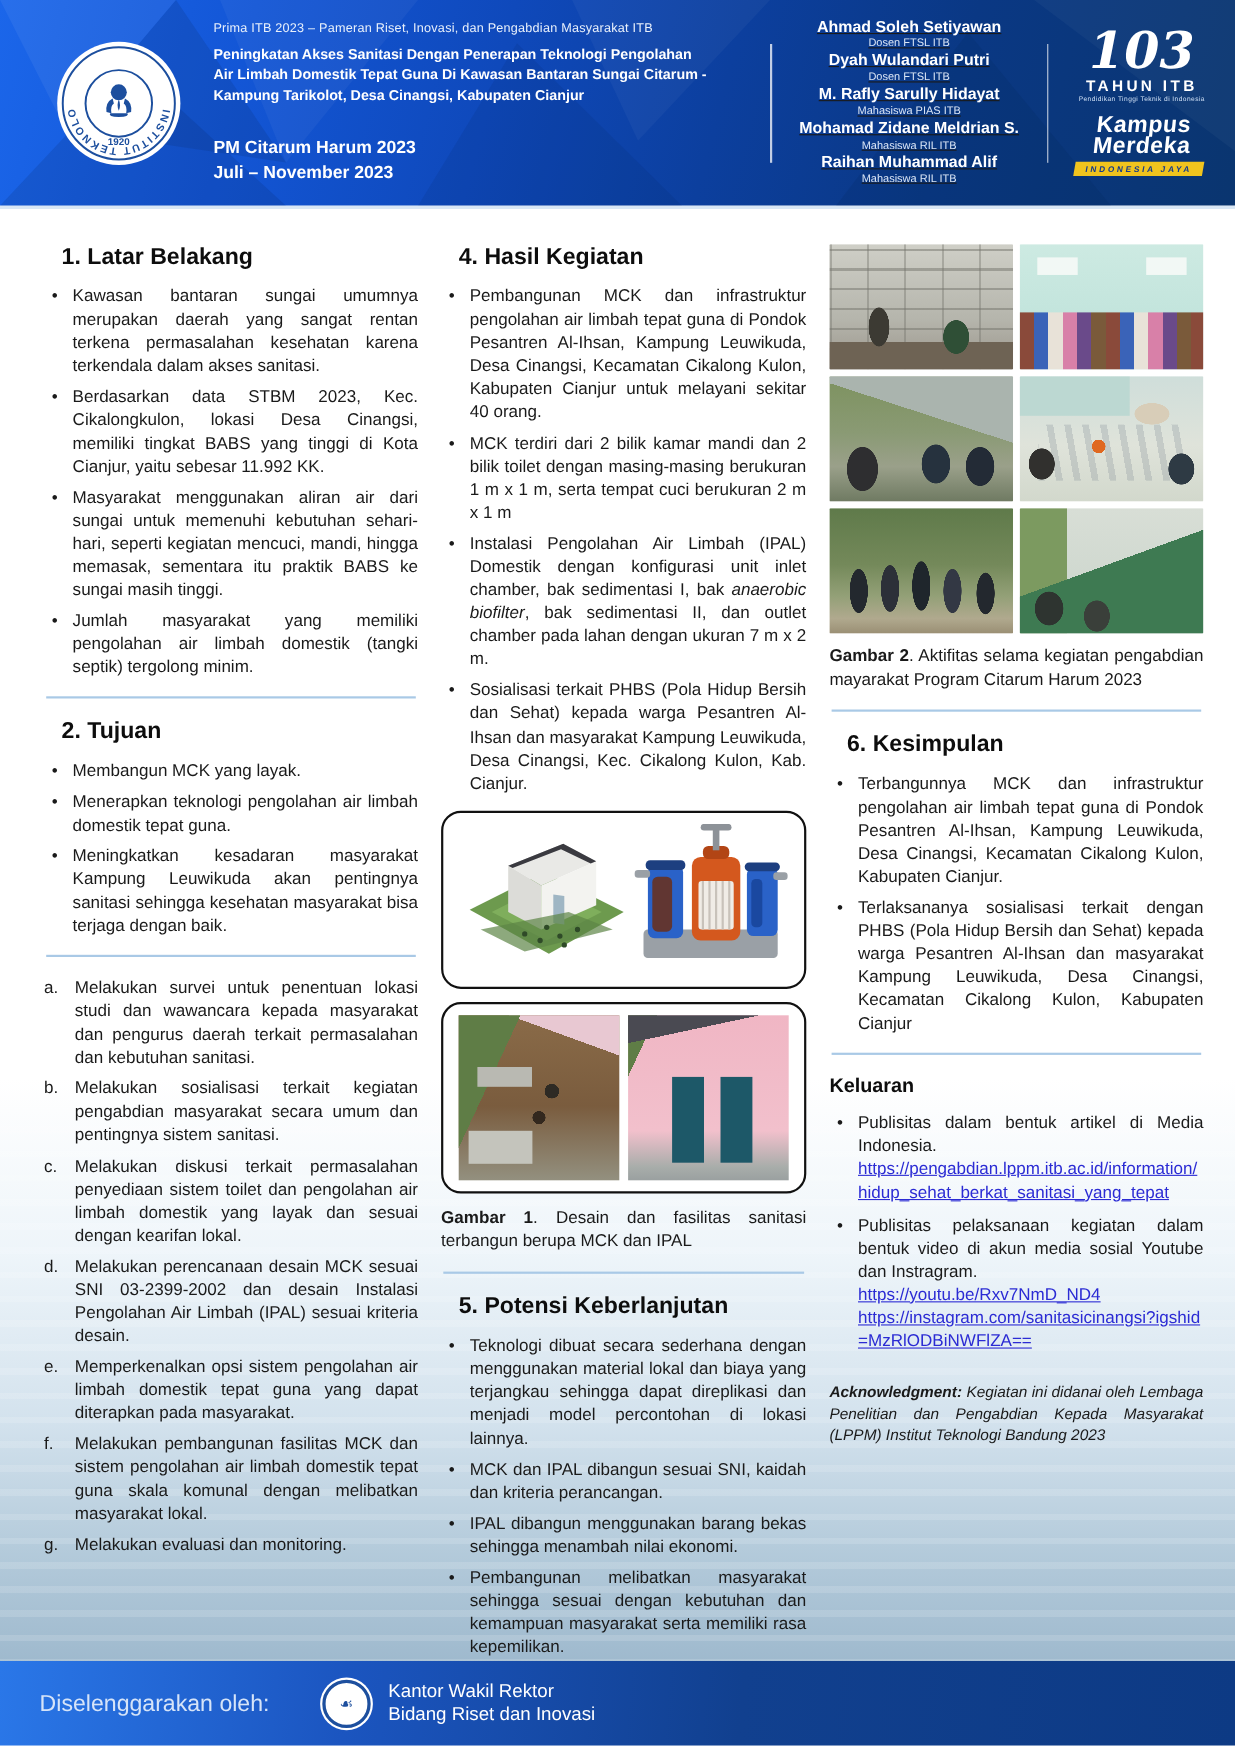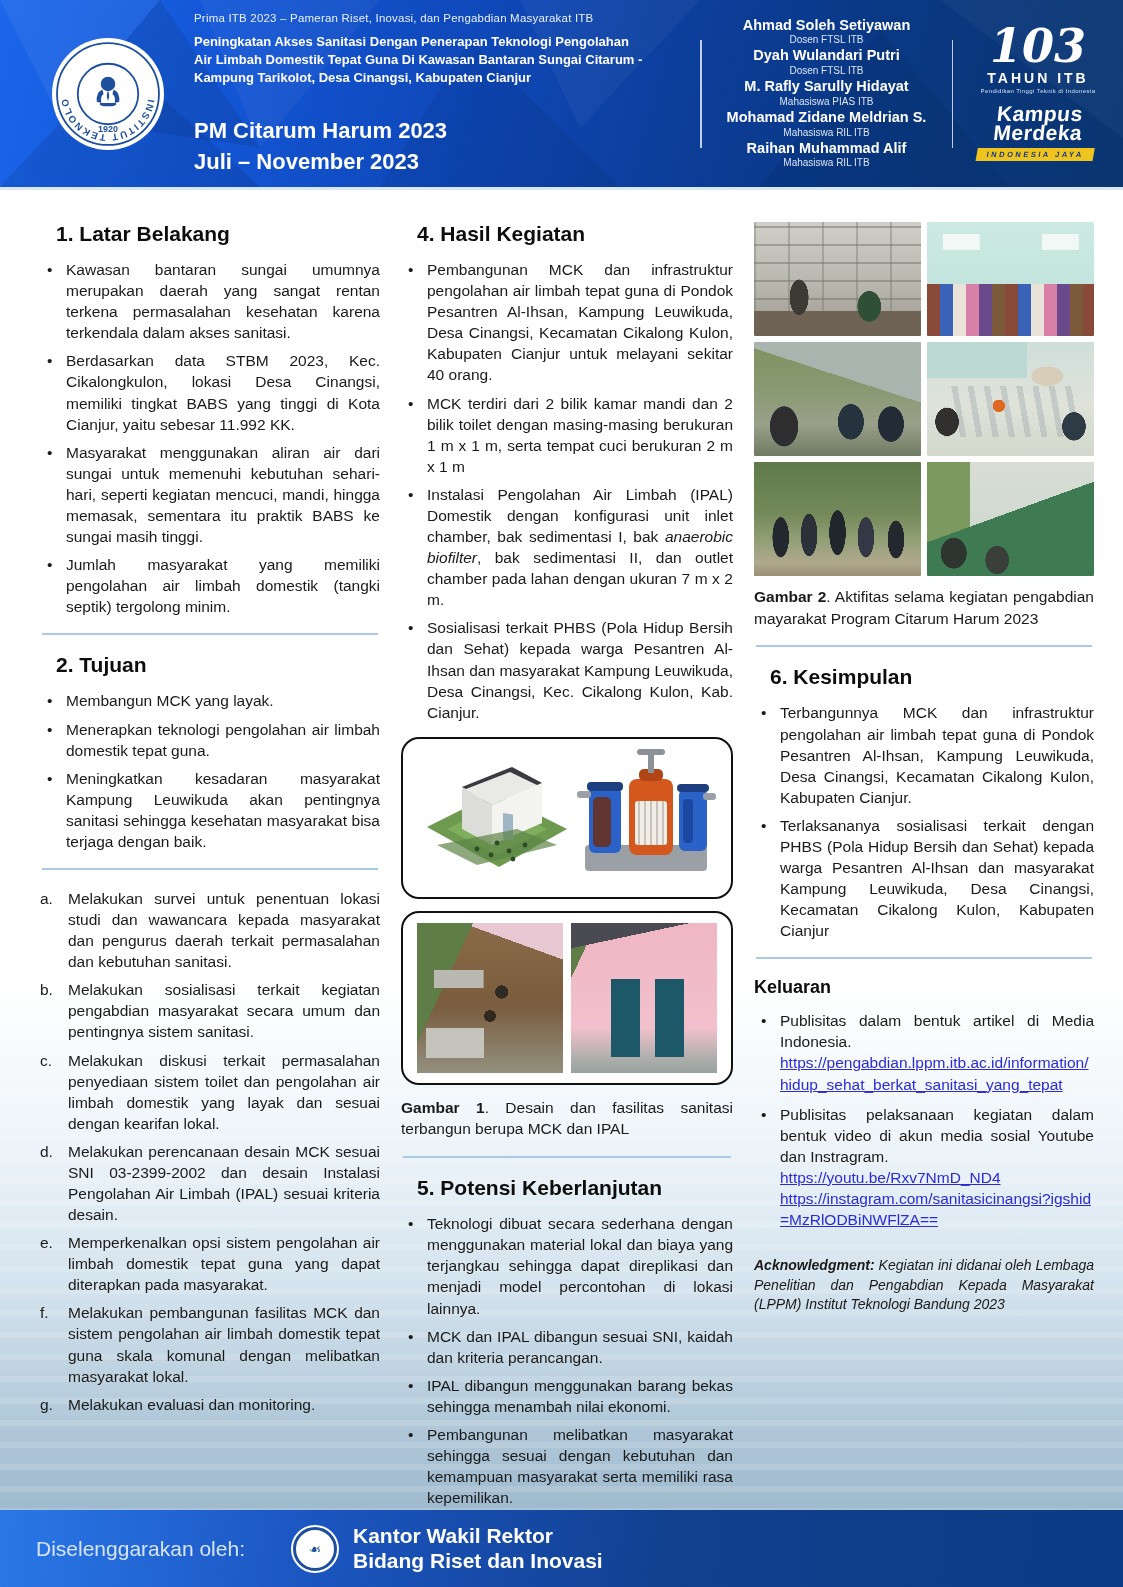--- a/index.html
+++ b/index.html
@@ -19,23 +19,23 @@
   }
   .facets{position:absolute;inset:0;width:100%;height:100%;}
   .seal{
     width:112px;height:112px;border-radius:50%;background:#ffffff;
     margin-left:52px;flex:0 0 auto;position:relative;z-index:2;
   }
   .seal svg{width:112px;height:112px;display:block;}
   .head-text{flex:1 1 auto;margin-left:30px;z-index:2;padding-top:2px;max-width:520px;}
   .eyebrow{color:#e8f0fb;font-size:11.5px;letter-spacing:.2px;margin-bottom:9px;}
   .h-title{color:#ffffff;font-size:13px;font-weight:700;line-height:1.42;}
-  .h-prog{color:#ffffff;font-size:22px;font-weight:600;margin-top:28px;line-height:1.4;}
+  .h-prog{color:#ffffff;font-size:16px;font-weight:600;margin-top:28px;line-height:1.4;}
   .vsep{width:1.5px;height:108px;background:rgba(255,255,255,.75);z-index:2;flex:0 0 auto;}
-  .authors{width:226px;z-index:2;text-align:center;padding:0 12px;flex:0 0 auto;}
+  .authors{width:226px;z-index:2;text-align:center;padding:0 12px;flex:0 0 auto;text-decoration:underline;}
   .auth-name{color:#ffffff;font-size:14.5px;font-weight:600;line-height:1.15;}
   .auth-role{color:#dbe6f6;font-size:10px;line-height:1.3;margin-bottom:1px;}
   .logos{width:170px;z-index:2;text-align:center;flex:0 0 auto;color:#fff;}
   .l103{font-family:"DejaVu Serif",serif;font-style:italic;font-weight:700;font-size:46px;line-height:.9;}
   .ltahun{font-size:14px;font-weight:700;letter-spacing:3px;margin-top:2px;}
   .ltag{font-size:6px;color:#cfe0f5;letter-spacing:.4px;margin-top:2px;}
   .km{margin-top:10px;transform:skewX(-6deg);}
   .km-line{font-size:21px;font-weight:700;line-height:.92;letter-spacing:.5px;}
   .km-banner{display:inline-block;background:#f0c41e;color:#143a8c;font-size:7.5px;font-weight:700;
     letter-spacing:2.5px;padding:2px 10px;margin-top:4px;transform:skewX(-4deg);}
@@ -123,21 +123,21 @@
   .footer{
     position:absolute;left:0;bottom:0;width:1123px;height:77px;
     background:linear-gradient(95deg,#2a77e8 0%,#1b55c0 28%,#11408f 60%,#0d3a84 100%);
     display:flex;align-items:center;z-index:3;
   }
   .f-label{color:#d6e4f8;font-size:21px;margin-left:36px;}
   .f-seal{width:48px;height:48px;border-radius:50%;background:#fff;margin-left:46px;
     display:flex;align-items:center;justify-content:center;flex:0 0 auto;}
   .f-seal .ring{width:38px;height:38px;border:3px solid #1d4f9e;border-radius:50%;
     display:flex;align-items:center;justify-content:center;color:#1d4f9e;font-size:14px;}
-  .f-org{color:#fff;margin-left:14px;font-size:21px;font-weight:700;line-height:1.18;}
+  .f-org{color:#fff;margin-left:14px;font-size:17px;font-weight:400;line-height:1.18;}
 </style>
 </head>
 <body>
 
 <div class="header">
   <svg class="facets" viewBox="0 0 1123 190" preserveAspectRatio="none">
     <polygon points="0,0 160,0 60,120" fill="#ffffff" opacity="0.06"></polygon>
     <polygon points="0,190 120,60 260,190" fill="#041f4d" opacity="0.14"></polygon>
     <polygon points="200,0 380,0 260,150" fill="#ffffff" opacity="0.045"></polygon>
     <polygon points="380,190 470,40 620,190" fill="#041f4d" opacity="0.10"></polygon>

